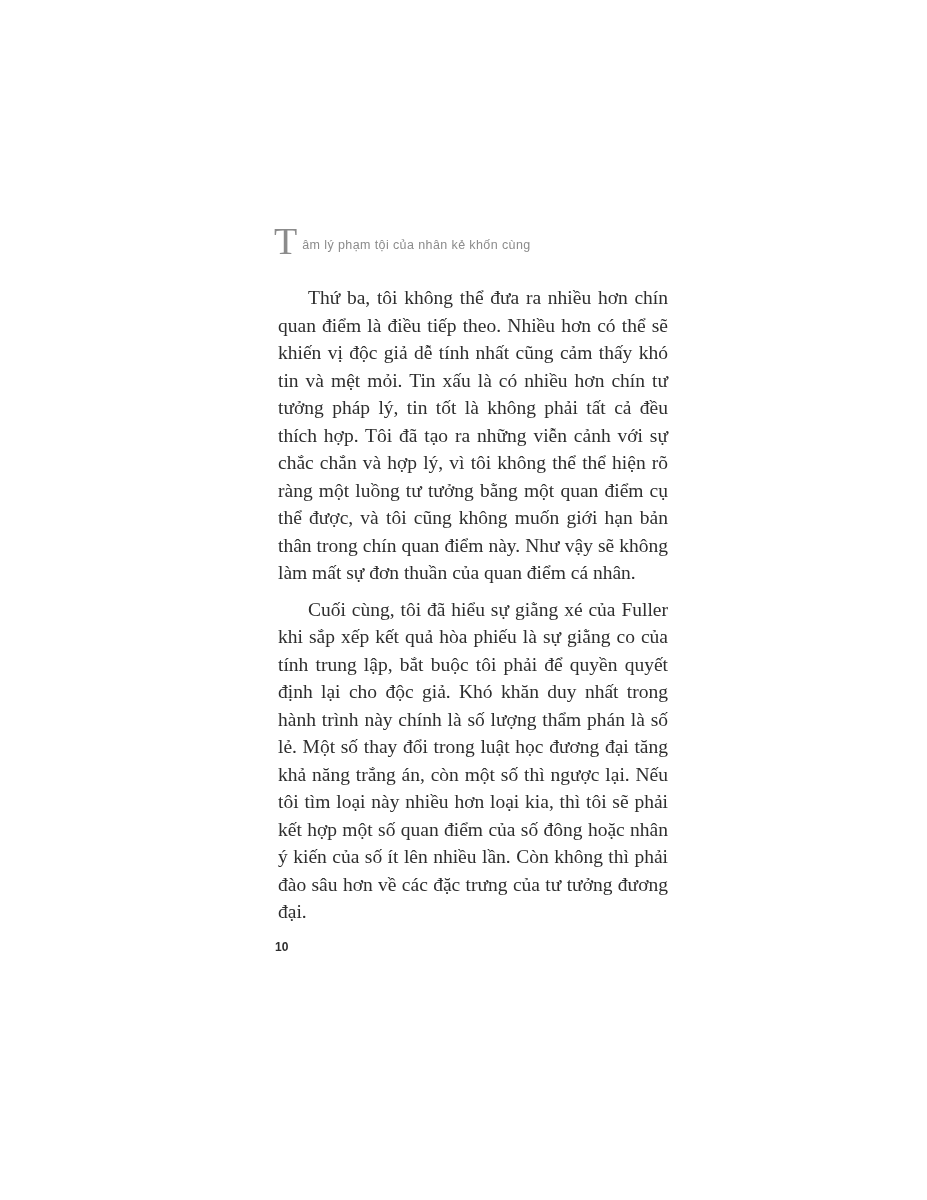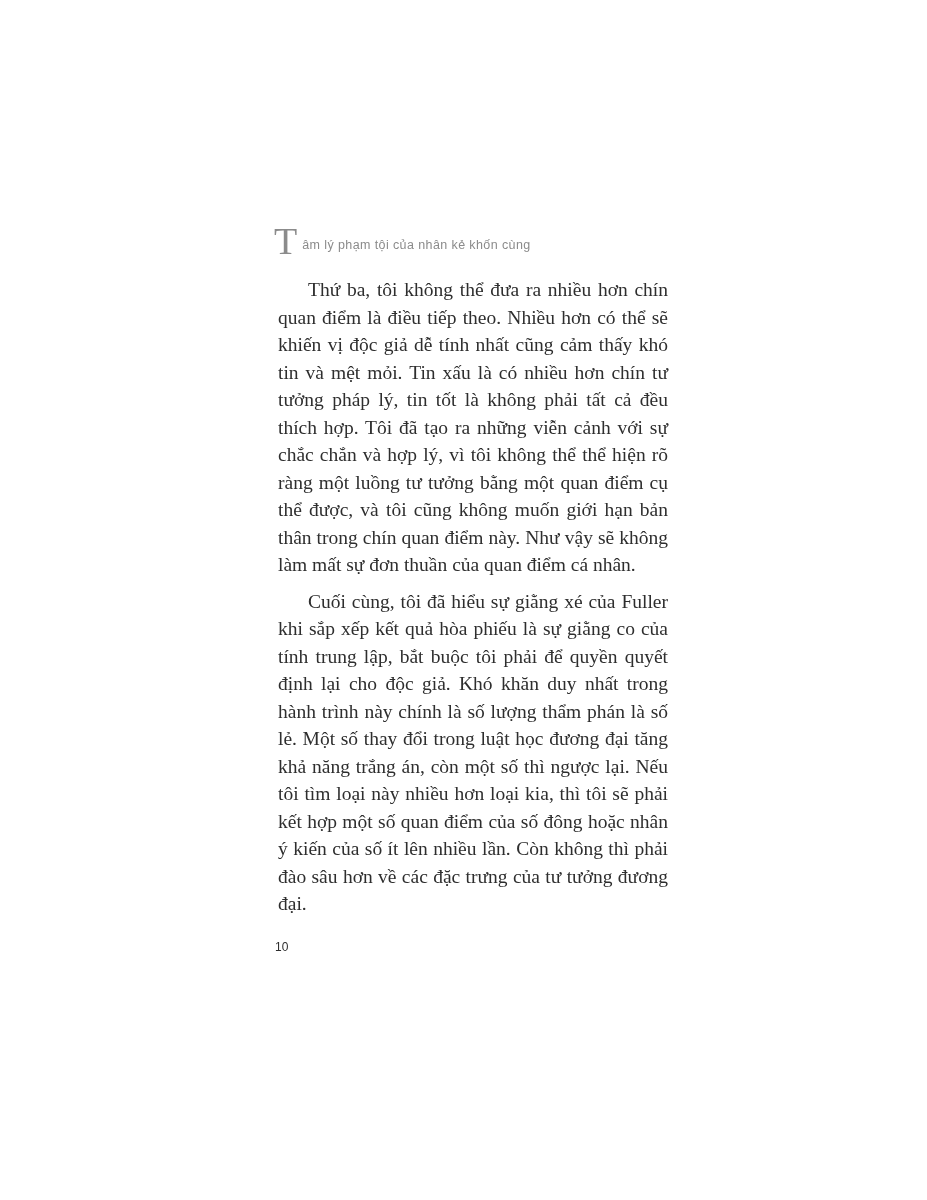--- a/index.html
+++ b/index.html
@@ -43,30 +43,30 @@
     left: 278px;
     top: 276px;
     width: 390px;
     font-family: "Liberation Serif", "DejaVu Serif", serif;
     font-size: 19.5px;
     line-height: 27.5px;
     color: #2e2e2e;
     text-align: justify;
   }
   .body-text p {
-    margin: 0 0 9px 0;
+    margin: 8px 0 9px 0;
     text-indent: 30px;
   }
   .page-number {
     position: absolute;
     left: 275px;
     top: 940px;
     font-family: "Liberation Sans", "DejaVu Sans", sans-serif;
     font-size: 12px;
-    font-weight: 400;
+    font-weight: 700;
     color: #2e2e2e;
   }
 </style>
 </head>
 <body>
 
 <div class="page">
 
   <div class="running-header">
     <span class="drop-cap">T</span>

